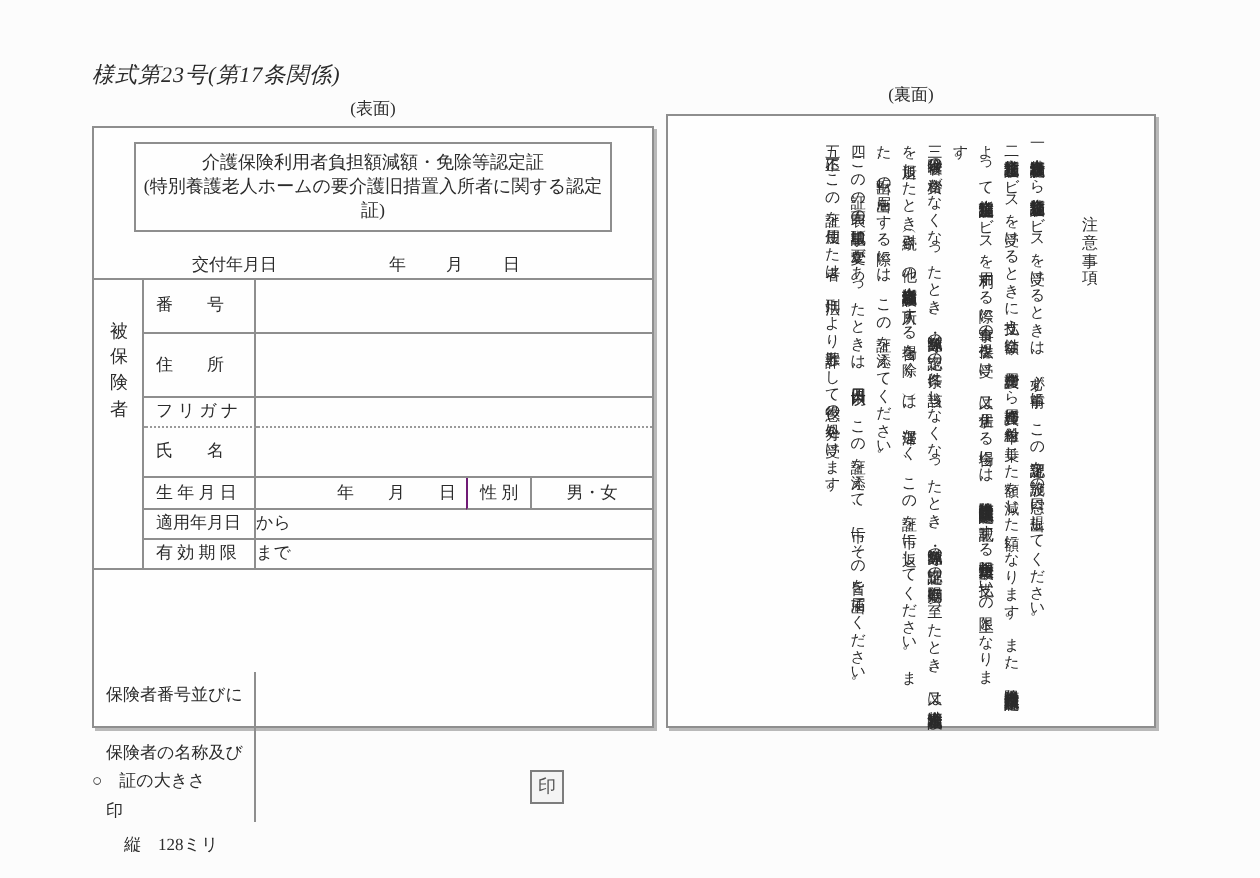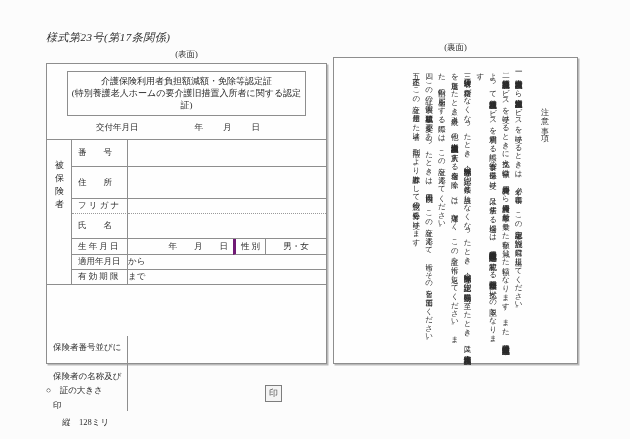--- a/index.html
+++ b/index.html
@@ -34,42 +34,42 @@
     margin: 7px 20px 0 20px;
     border: 1px solid #8e8e8e;
     padding: 3px 2px 4px 2px;
     text-align: center;
     font-size: 9px;
     line-height: 12px;
   }
   .issue-row {
     height: 23px;
     display: flex;
-    align-items: center;
+    align-items: flex-end;
     font-size: 8.5px;
   }
   .issue-label { margin-left: 49px; }
   .issue-year { margin-left: 56px; }
   .issue-month { margin-left: 20px; }
   .issue-day { margin-left: 20px; }
 
   .cert-table {
     display: grid;
     width: 100%;
     grid-template-columns: 25px 56px 105px 33px 1fr;
     grid-template-rows: 27px 32px 15px 25px 16px 15px 15px 51px 1fr;
     border-top: 1px solid #8e8e8e;
     height: 250px;
     font-size: 8.5px;
   }
   .cell { border-color: #8e8e8e; }
   .bb { border-bottom: 1px solid #8e8e8e; }
   .bbd { border-bottom: 1px dotted #9a9a9a; }
   .br { border-right: 1px solid #8e8e8e; }
-  .bl { border-left: 3px solid #701a75; text-align: center; }
+  .bl { border-left: 1px solid #701a75; text-align: center; }
 
   .group-cell {
     grid-column: 1; grid-row: 1 / 8;
     display: flex; justify-content: center;
     padding-top: 13px;
   }
   .group-cell span {
     writing-mode: vertical-rl;
     letter-spacing: 13px;
     font-size: 9px;

